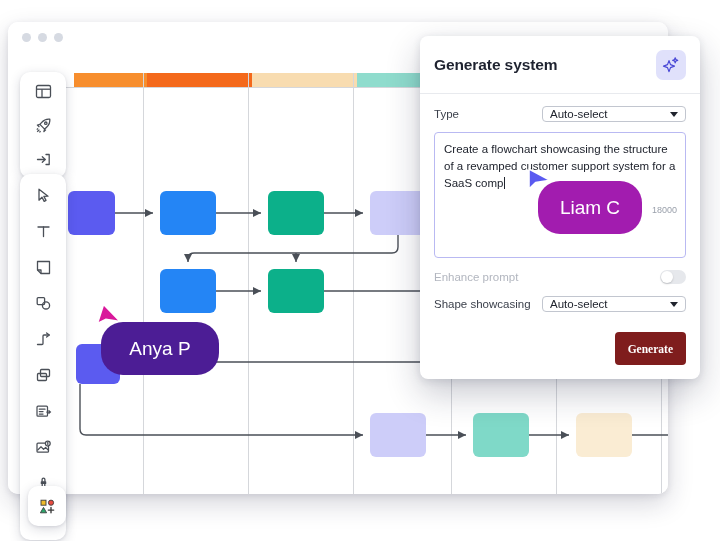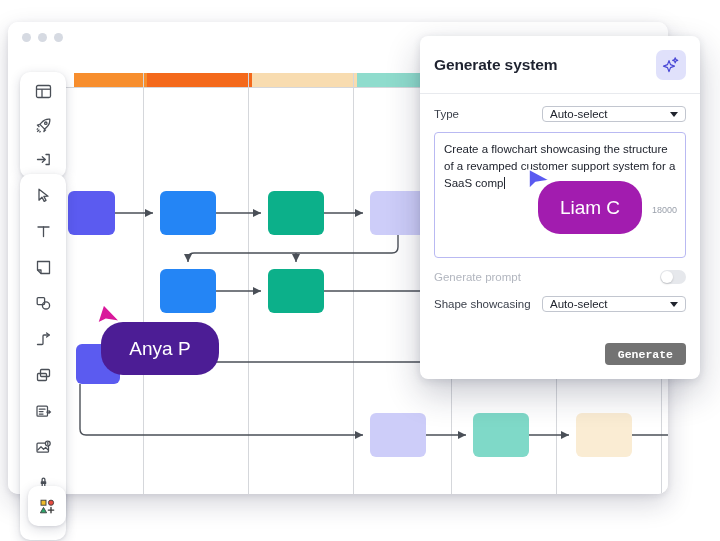--- a/index.html
+++ b/index.html
@@ -86,23 +86,23 @@
   }
   #prompt-text{
     font-size:11.5px;line-height:17px;color:#20242e;white-space:pre-wrap;
     max-width:242px;
   }
   #caret-bar{display:inline-block;width:1px;height:12px;background:#20242e;vertical-align:-2px;margin-left:1px;}
   #char-count{position:absolute;right:8px;top:48px;font-size:9px;color:#9aa0ab;margin-top:24px;}
   .toggle{width:26px;height:14px;border-radius:8px;background:#e6e8ec;position:relative;cursor:pointer;}
   .toggle .knob{position:absolute;left:1px;top:1px;width:12px;height:12px;border-radius:50%;background:#fff;box-shadow:0 1px 2px rgba(0,0,0,.18);}
   #gen-btn{
-    position:absolute;right:14px;bottom:14px;height:22px;padding:0 13px;
-    background:#737373;color:#fff;border:none;border-radius:4px;
-    font-size:11.5px;font-weight:bold;font-family:Liberation Mono, monospace;cursor:pointer;
+    position:absolute;right:14px;bottom:14px;height:33px;padding:0 13px;
+    background:#7f1d1d;color:#fff;border:none;border-radius:4px;
+    font-size:11.5px;font-weight:bold;font-family:Liberation Serif, serif;cursor:pointer;
     display:flex;align-items:center;
   }
 
   
   .cursor-wrap{position:absolute;}
   .cursor-arrow{position:absolute;left:0;top:0;}
   .cursor-pill{
     position:absolute;border-radius:22px;color:#fff;
     display:flex;align-items:center;justify-content:center;
     font-size:19px;font-weight:normal;white-space:nowrap;
@@ -297,21 +297,21 @@
         <span class="caret"></span>
       </div>
     </div>
 
     <div id="prompt-box">
       <div id="prompt-text"><span>Create a flowchart showcasing the structure of a revamped customer support system for a SaaS comp</span><span id="caret-bar"></span></div>
       <div id="char-count">18000</div>
     </div>
 
     <div class="row" style="margin-top:12px;">
-      <span class="row-label muted">Generate prompt</span>
+      <span class="row-label muted">Enhance prompt</span>
       <div class="toggle">
           <span class="knob"></span>
         </div>
     </div>
 
     <div class="row" style="margin-top:12px;">
       <span class="row-label">Shape showcasing</span>
       <div class="select">
         <span class="sel-val">Auto-select</span>
         <span class="caret"></span>

